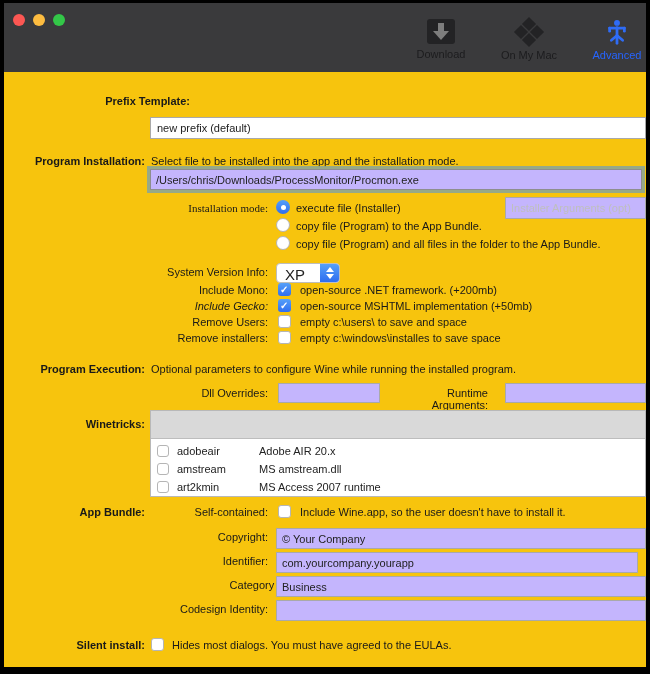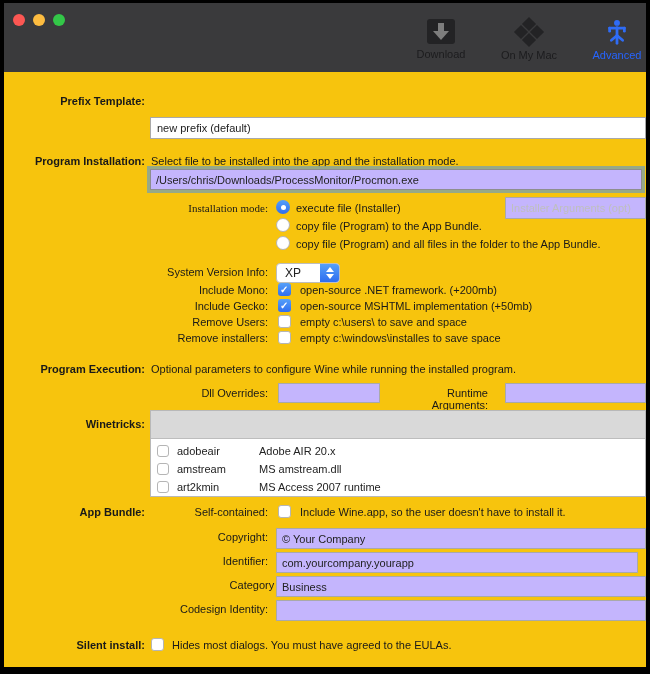--- a/index.html
+++ b/index.html
@@ -33,21 +33,21 @@
   .combo{position:absolute;box-sizing:border-box;height:22px;background:#fff;border:1px solid #a9a9a9;line-height:20px;padding-left:6px;color:#222;}
   
   .radio{position:absolute;width:14px;height:14px;border-radius:50%;background:#fff;border:1px solid #b5b5b5;box-sizing:border-box;}
   .radio.sel{background:linear-gradient(#56a0f9,#2f6ef0);border:none;}
   .radio.sel::after{content:"";position:absolute;left:4.5px;top:4.5px;width:5px;height:5px;border-radius:50%;background:#fff;}
   .cb{position:absolute;width:13px;height:13px;border-radius:3px;background:#fff;border:1px solid #b5b5b5;box-sizing:border-box;}
   .cb.chk{background:linear-gradient(#56a0f9,#2f6ef0);border:none;}
   .cb.chk::after{content:"✓";position:absolute;left:2px;top:0px;color:#fff;font-size:10px;font-weight:bold;line-height:13px;}
   
   .popup{position:absolute;width:64px;height:20px;background:#fff;border:1px solid #bdbdbd;border-radius:4px;box-sizing:border-box;}
-  .popup .pv{position:absolute;left:8px;top:2px;font-size:12px;color:#222;}
+  .popup .pv{position:absolute;left:8px;top:2px;font-size:15px;color:#222;}
   .popup .caps{position:absolute;right:0;top:0;width:19px;height:18px;border-radius:0 3px 3px 0;background:linear-gradient(#55a0f9,#2e6df0);}
   .caps::before{content:"";position:absolute;left:5.5px;top:3px;border-left:4px solid transparent;border-right:4px solid transparent;border-bottom:5px solid #fff;}
   .caps::after{content:"";position:absolute;left:5.5px;bottom:3px;border-left:4px solid transparent;border-right:4px solid transparent;border-top:5px solid #fff;}
   
   .wlist{position:absolute;left:146px;top:338px;width:496px;height:87px;background:#fff;border:1px solid #b8b8b8;box-sizing:border-box;}
   .whead{position:absolute;left:0;top:0;right:0;height:27px;background:#d9d9d9;border-bottom:1px solid #bdbdbd;}
   .wrow{position:absolute;left:0;right:0;height:18px;}
   .wrow .cb{left:6px;top:2px;width:12px;height:12px;}
   .wname{position:absolute;left:26px;top:2px;color:#222;}
   .wdesc{position:absolute;left:108px;top:2px;color:#222;}
@@ -94,21 +94,21 @@
           <line x1="15" y1="19" x2="21.5" y2="24.5"></line>
           <line x1="15" y1="20" x2="15" y2="28"></line>
         </g>
       </svg>
       <div class="tb-label">Advanced</div>
     </div>
   </div>
 
   <div class="content">
 
-    <div class="abs seclabel" style="top:23px;">Prefix Template:</div>
+    <div class="abs seclabel" style="top:23px;padding-left:45px;">Prefix Template:</div>
     <div class="combo" style="left:146px;top:45px;width:496px;">
       <span>new prefix (default)</span>
     </div>
 
     <div class="abs seclabel" style="top:83px;">Program Installation:</div>
     <div class="abs desc" style="top:83px;">Select file to be installed into the app and the installation mode.</div>
     <input class="tf focusring" style="left: 146px; top: 97px; width: 492px;" value="/Users/chris/Downloads/ProcessMonitor/Procmon.exe">
 
     <div class="abs sublabel" style="top:130px;font-family:Liberation Serif, serif;">Installation mode:</div>
     <div class="radio sel abs" style="left:272px;top:128px;"></div>
@@ -124,21 +124,21 @@
     <div class="abs sublabel" style="top:194px;">System Version Info:</div>
     <div class="popup" style="left:272px;top:191px;">
       <span class="pv">XP</span>
       <span class="caps"></span>
     </div>
 
     <div class="abs sublabel" style="top:212px;">Include Mono:</div>
     <div class="cb chk abs" style="left:274px;top:211px;"></div>
     <div class="abs" style="left:296px;top:212px;">open-source .NET framework. (+200mb)</div>
 
-    <div class="abs sublabel" style="top:228px;">Include Gecko:</div>
+    <div class="abs sublabel" style="top:228px;font-style:italic;">Include Gecko:</div>
     <div class="cb chk abs" style="left:274px;top:227px;"></div>
     <div class="abs" style="left:296px;top:228px;">open-source MSHTML implementation (+50mb)</div>
 
     <div class="abs sublabel" style="top:244px;">Remove Users:</div>
     <div class="cb abs" style="left:274px;top:243px;"></div>
     <div class="abs" style="left:296px;top:244px;">empty c:\users\ to save and space</div>
 
     <div class="abs sublabel" style="top:260px;">Remove installers:</div>
     <div class="cb abs" style="left:274px;top:259px;"></div>
     <div class="abs" style="left:296px;top:260px;">empty c:\windows\installes to save space</div>

